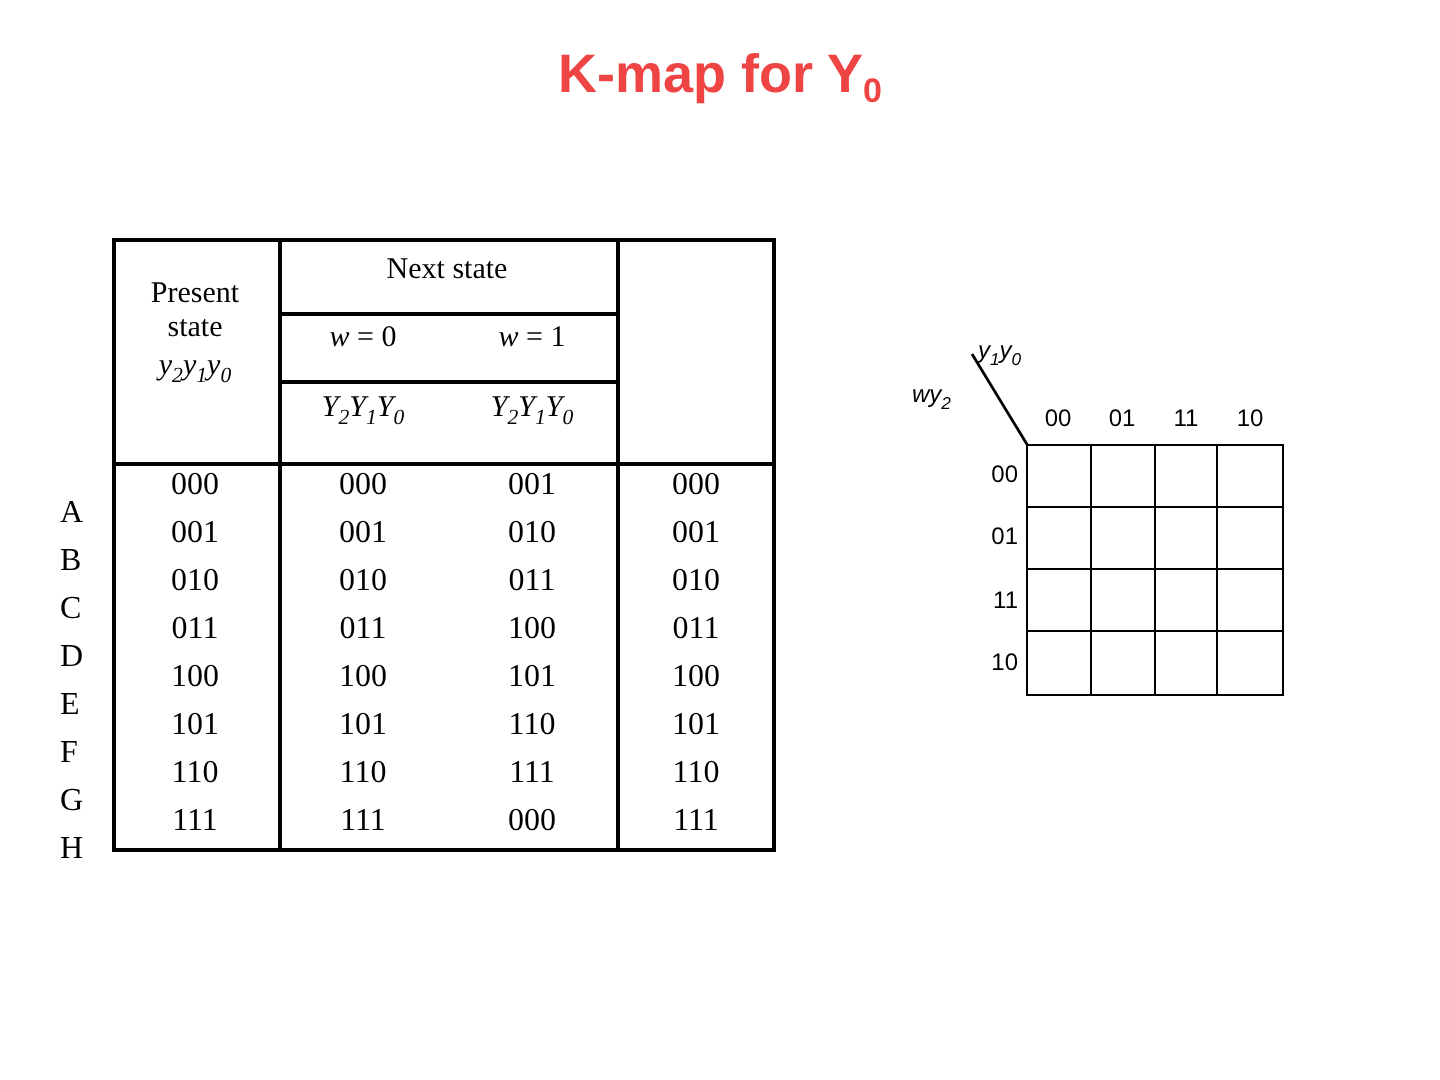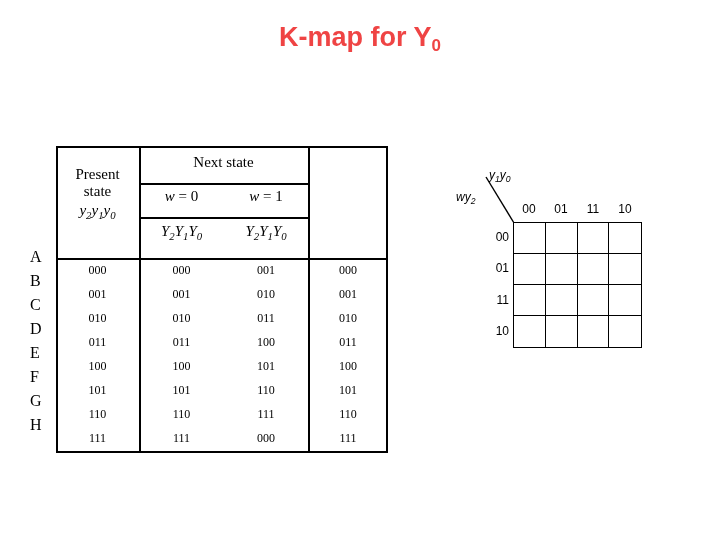--- a/index.html
+++ b/index.html
@@ -31,21 +31,21 @@
   }
   #page-title .sub {
     font-size: 17px;
     vertical-align: -5px;
   }
 
   
   #state-table-wrap {
     position: absolute;
     left: 56px;
-    top: 146px;
+    top: 119px;
     width: 276px;
     height: 307px;
     padding-left: 48px;
   }
   #state-table-wrap .tbl-border {
     position: absolute;
     left: 0; top: 0;
     width: 332px;
     height: 307px;
     border: 2px solid #000;
@@ -133,21 +133,21 @@
     width: 332px;
   }
   .trow {
     position: relative;
     height: 24px;
   }
   .trow .cell {
     position: absolute;
     top: 0;
     text-align: center;
-    font-size: 12px;
+    font-size: 16px;
     line-height: 24px;
   }
   .c-ps   { left: 0;   width: 83px; }
   .c-w0   { left: 83px;  width: 85px; }
   .c-w1   { left: 168px; width: 84px; }
   .c-cnt  { left: 252px; width: 80px; }
 
   
   #row-labels {
     position: absolute;

